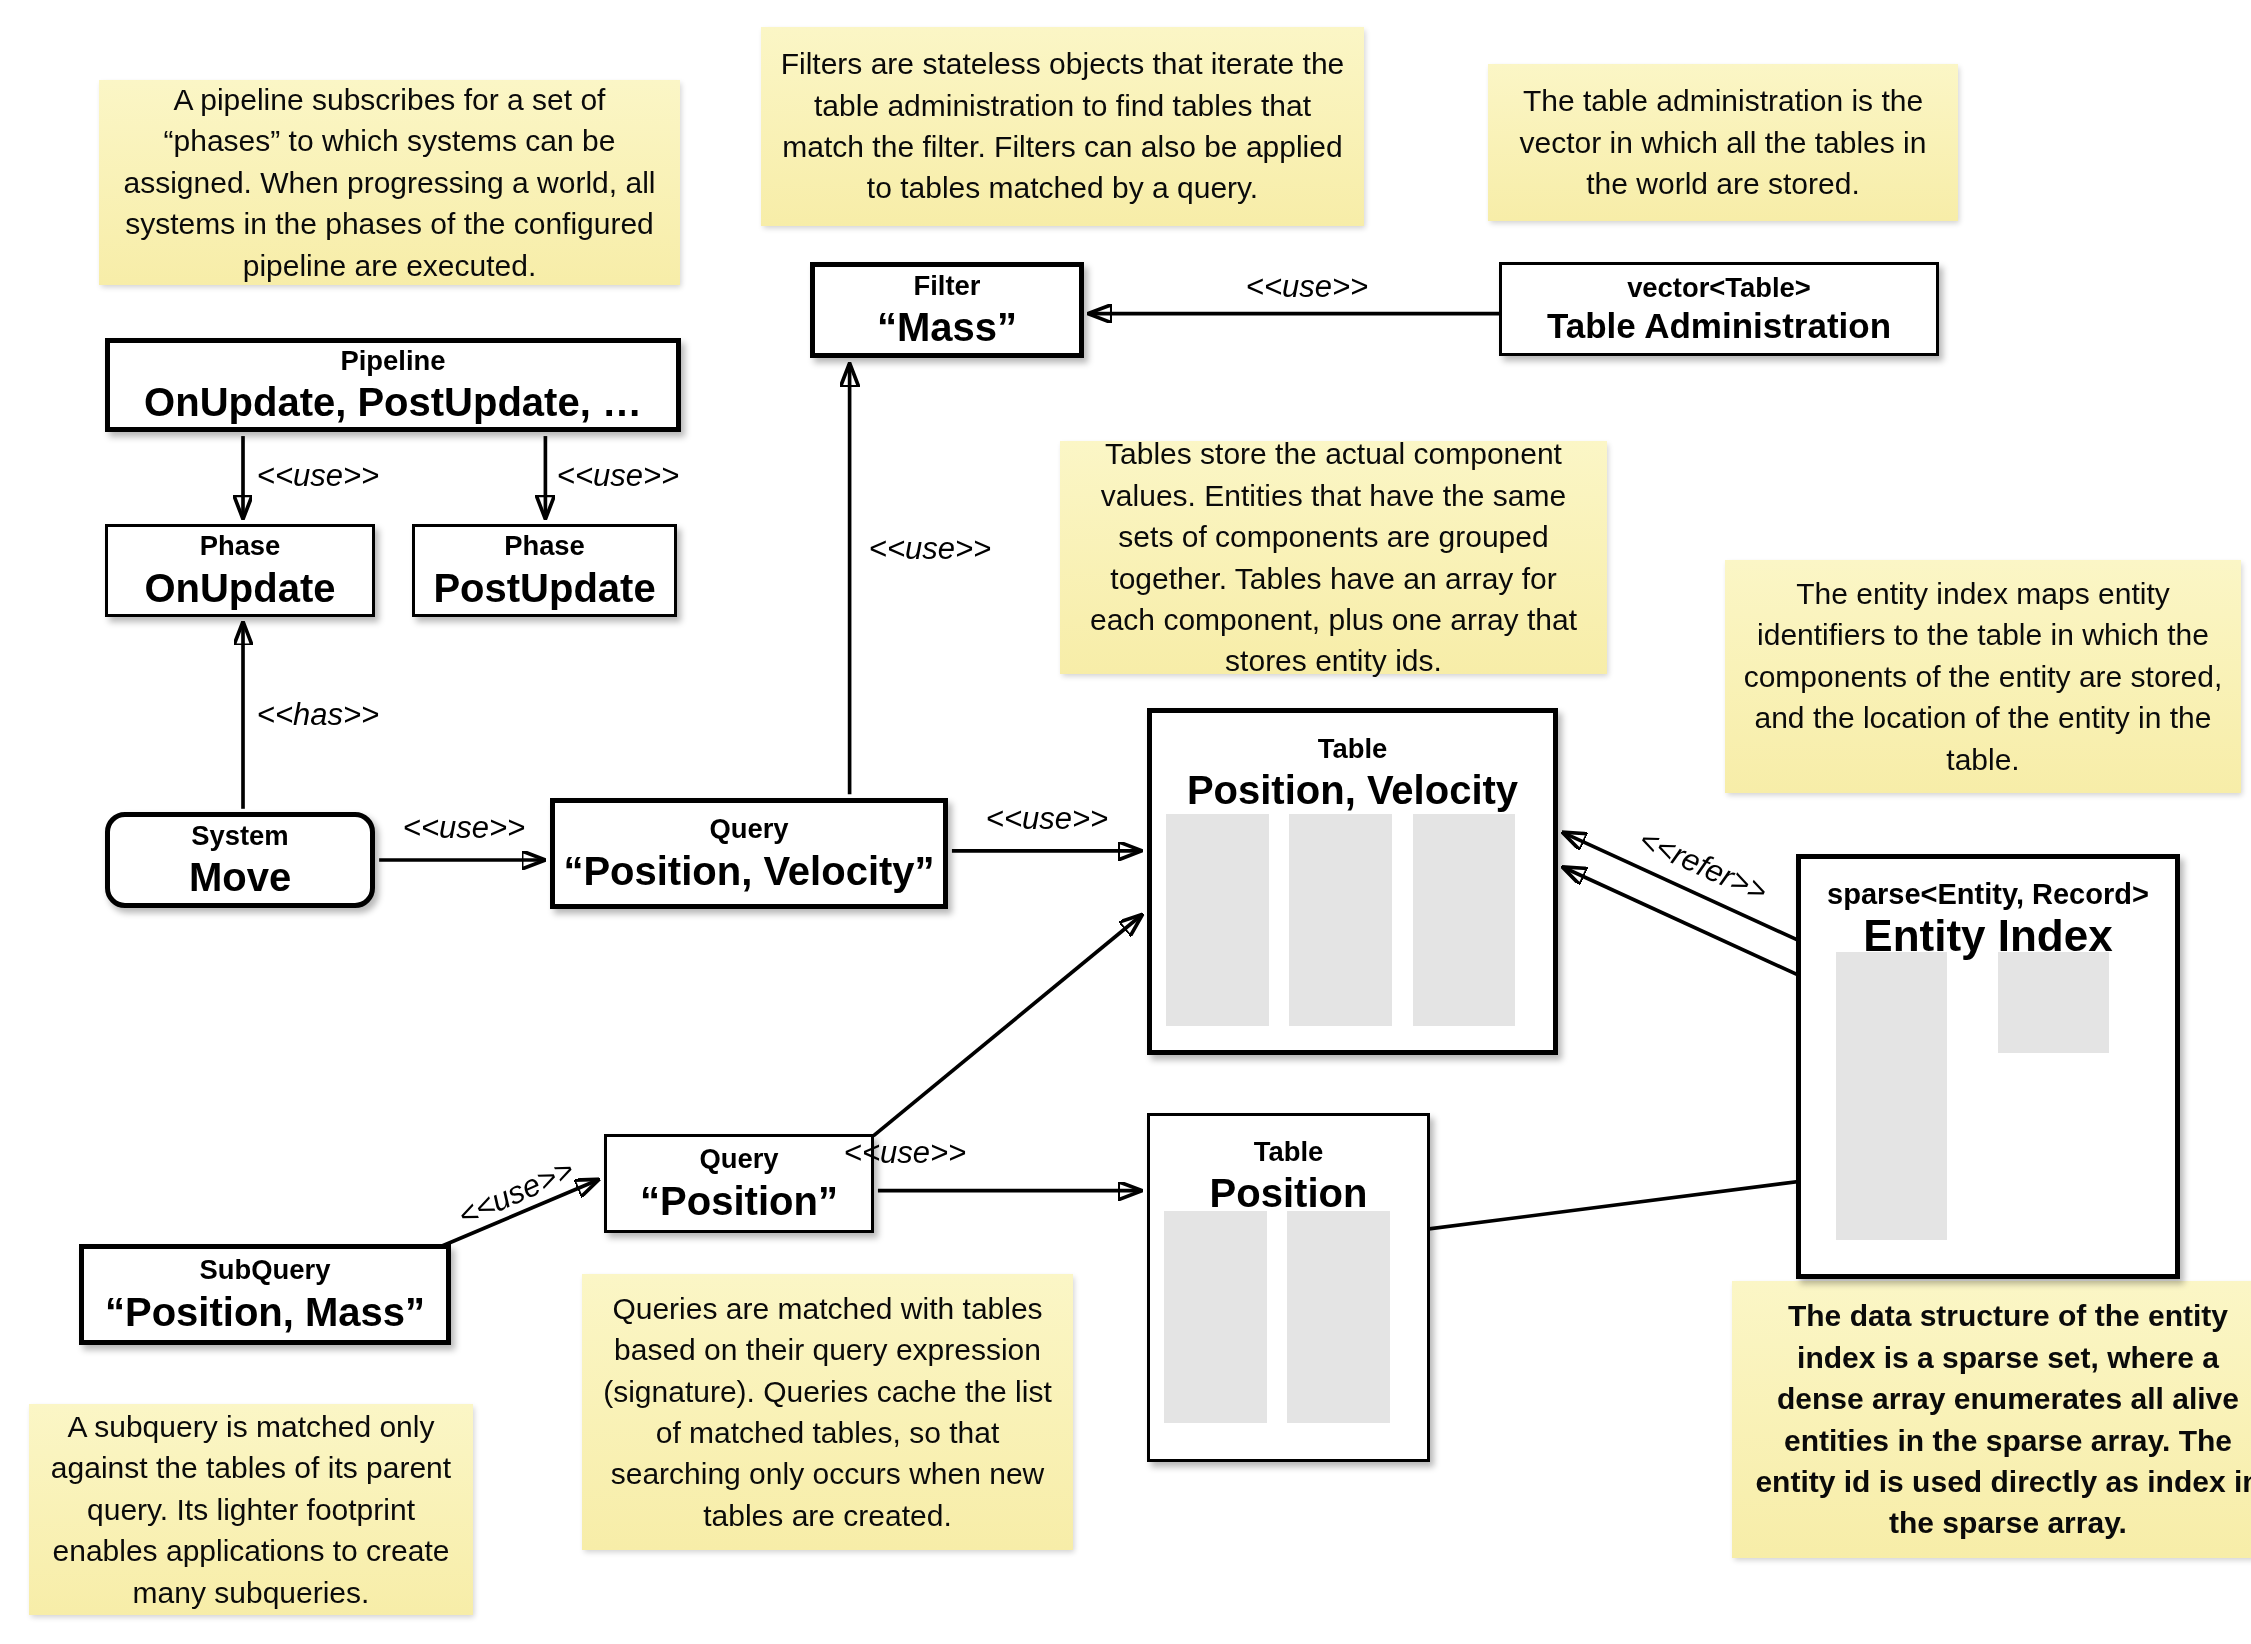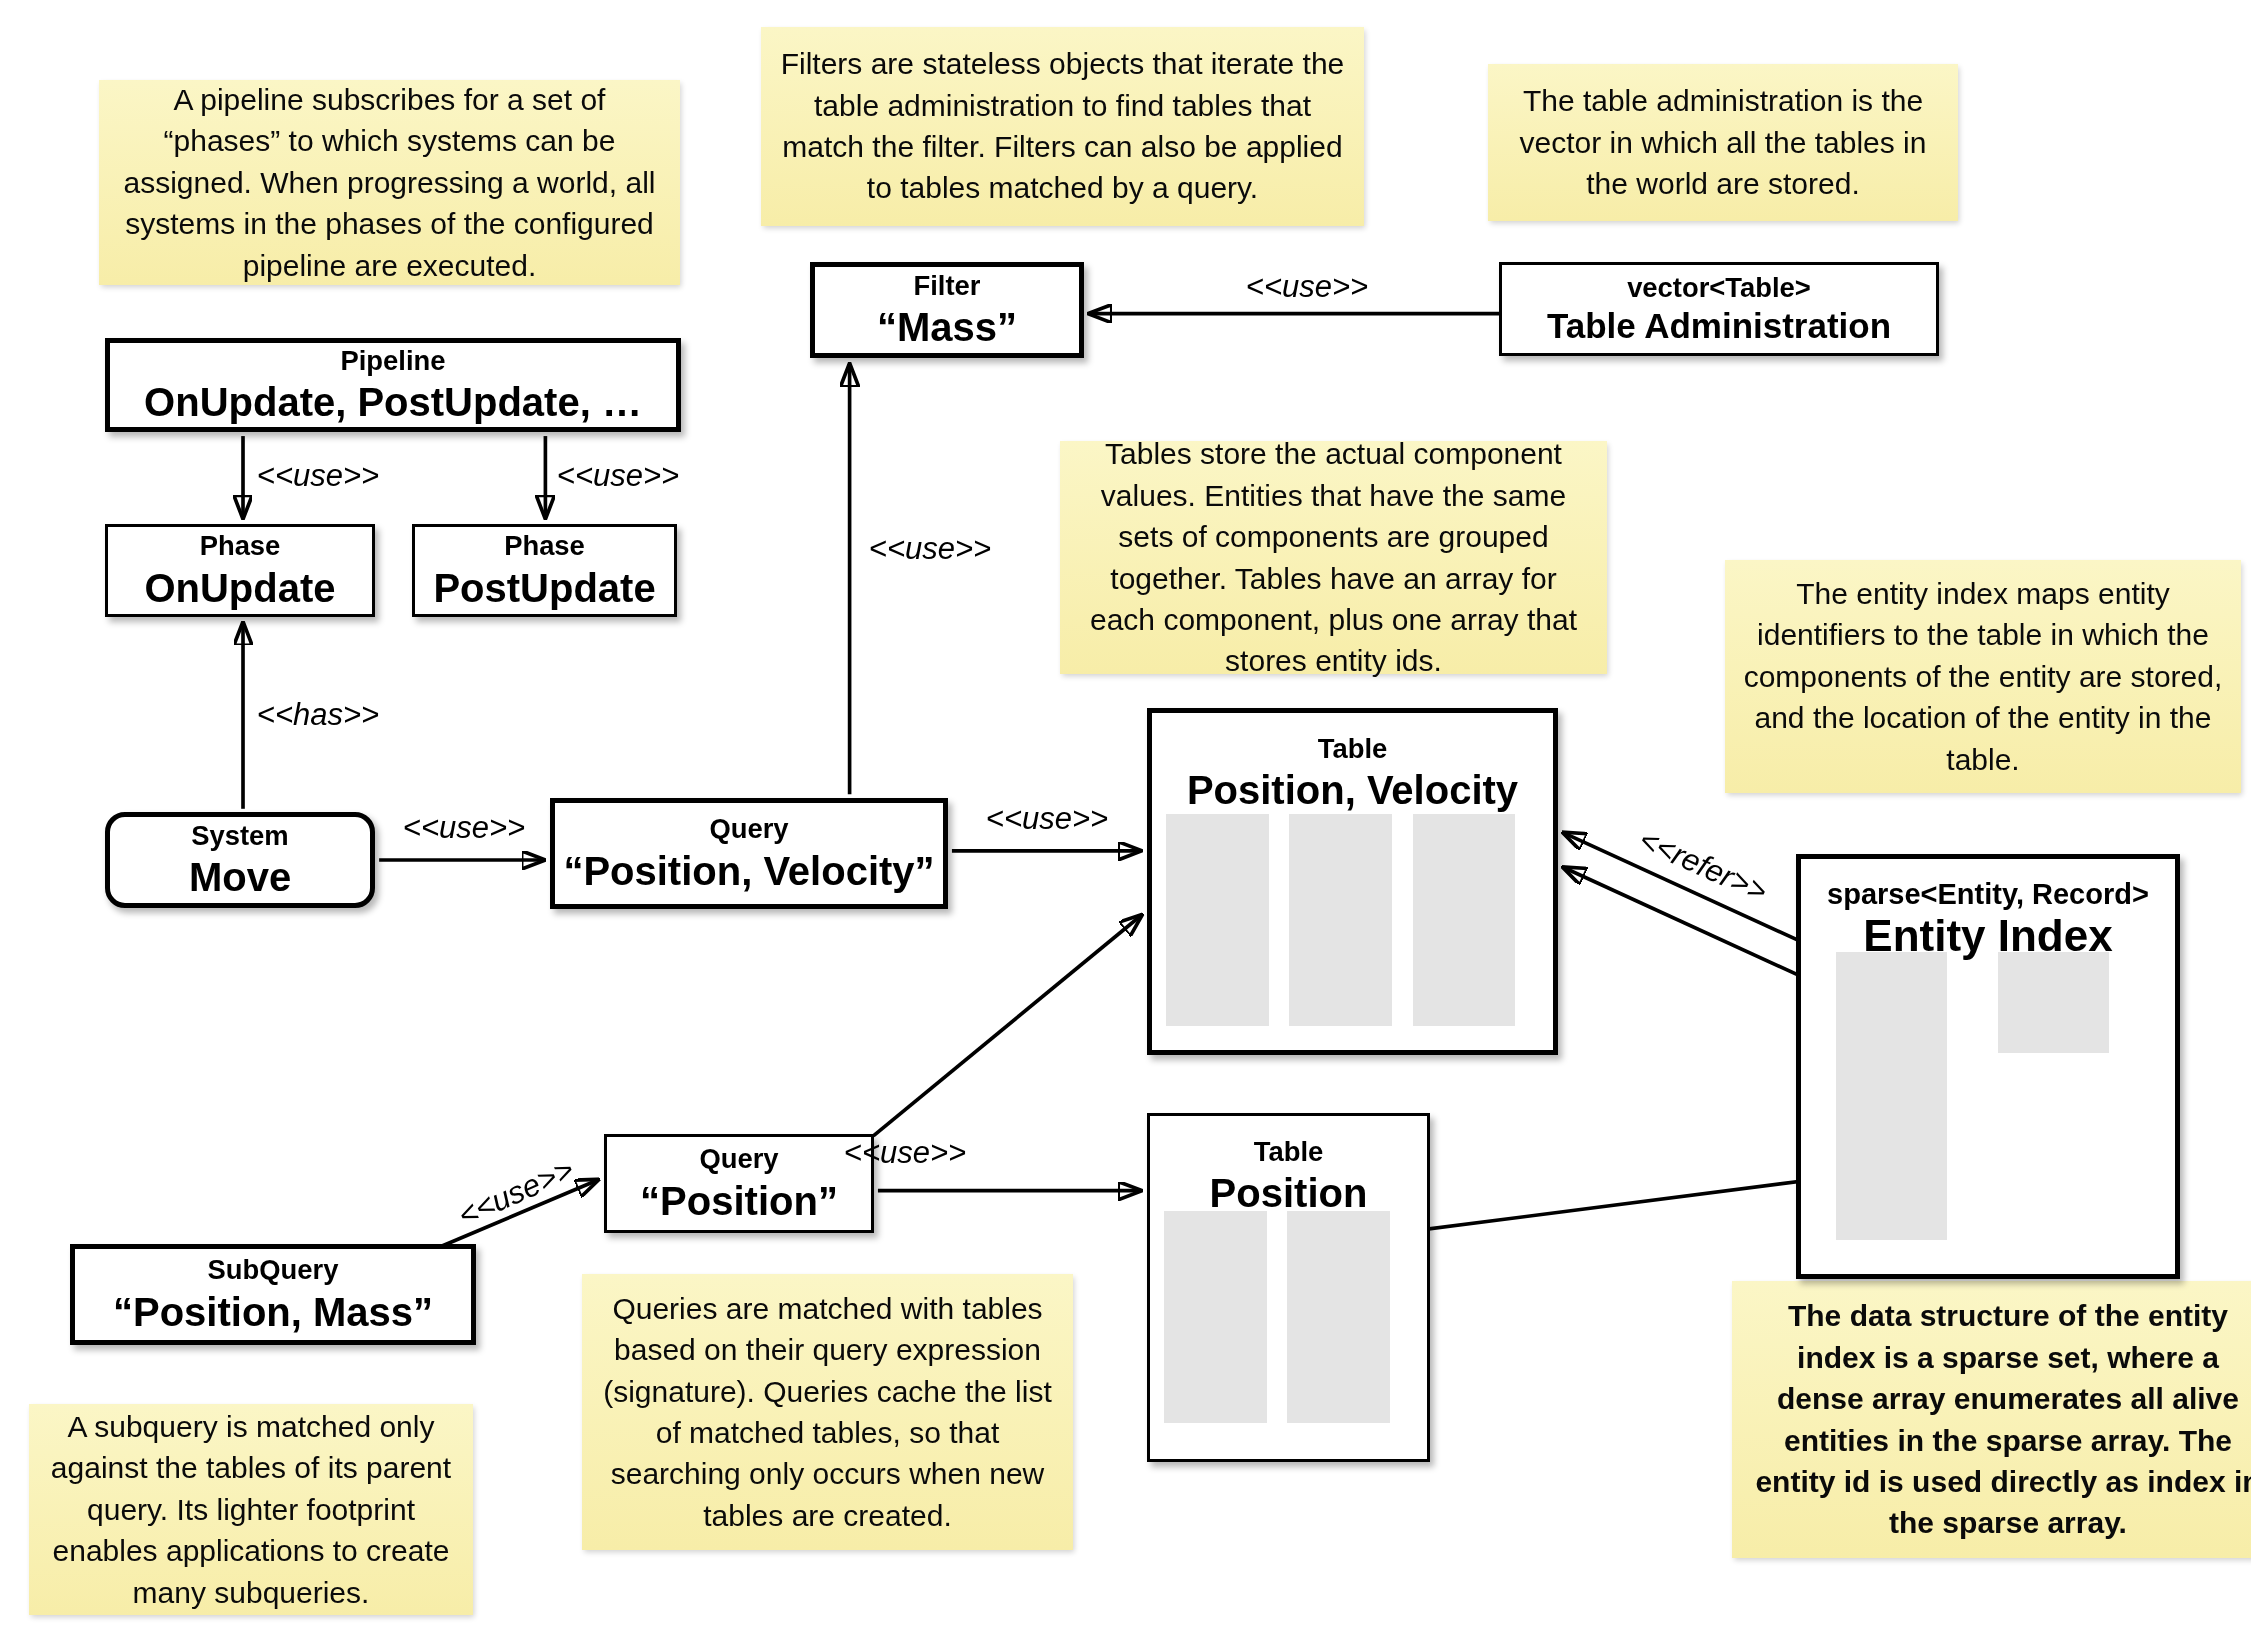--- a/index.html
+++ b/index.html
@@ -124,21 +124,21 @@
   <div class="box heavy" style="left:810px;top:262px;width:274px;height:96px;">
     <div class="kind">Filter</div>
     <div class="name">“Mass”</div>
   </div>
 
   <div class="box" style="left:604px;top:1134px;width:270px;height:99px;">
     <div class="kind">Query</div>
     <div class="name">“Position”</div>
   </div>
 
-  <div class="box heavy" style="left:70px;top:1244px;width:406px;height:101px;text-align:right;">
+  <div class="box heavy" style="left:79px;top:1244px;width:372px;height:101px;text-align:right;">
     <div class="kind">SubQuery</div>
     <div class="name">“Position, Mass”</div>
   </div>
 
   <div class="box heavy tablebox" style="left:1147px;top:708px;width:411px;height:347px;">
     <div class="kind">Table</div>
     <div class="name">Position, Velocity</div>
     <div class="gcol" style="left:13.7px;top:101px;width:103px;height:212px;"></div>
     <div class="gcol" style="left:137px;top:101px;width:103px;height:212px;"></div>
     <div class="gcol" style="left:261px;top:101px;width:102px;height:212px;"></div>

